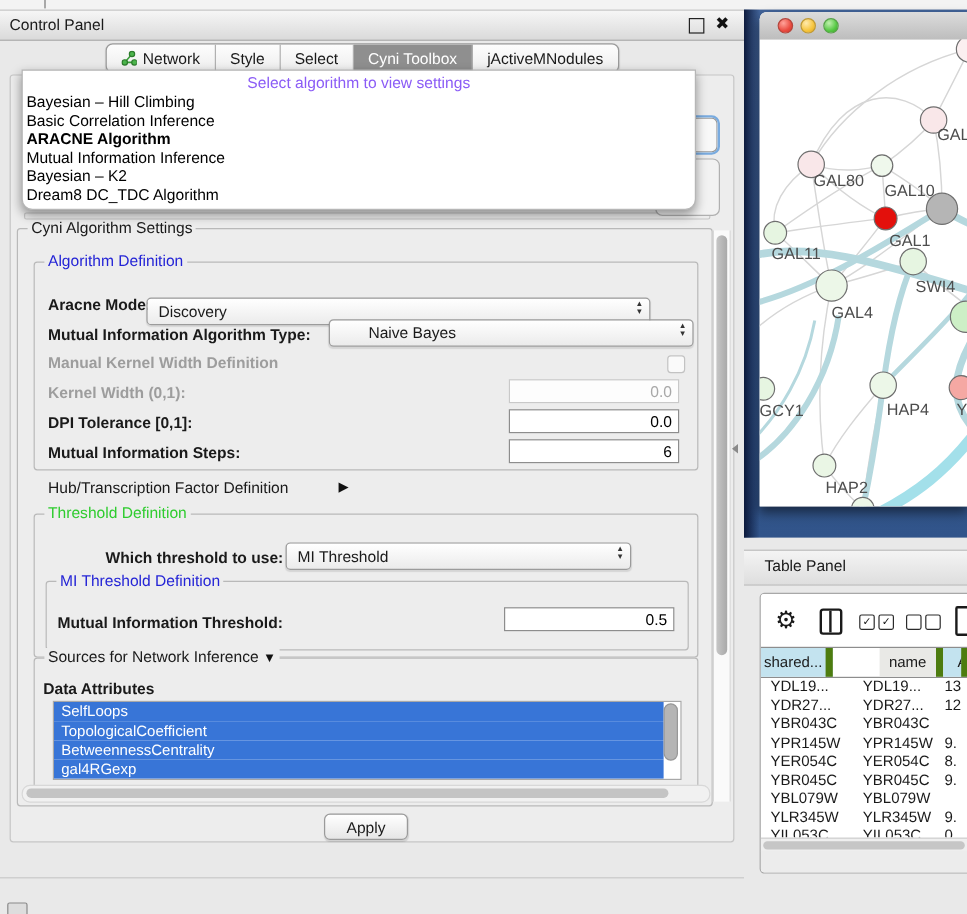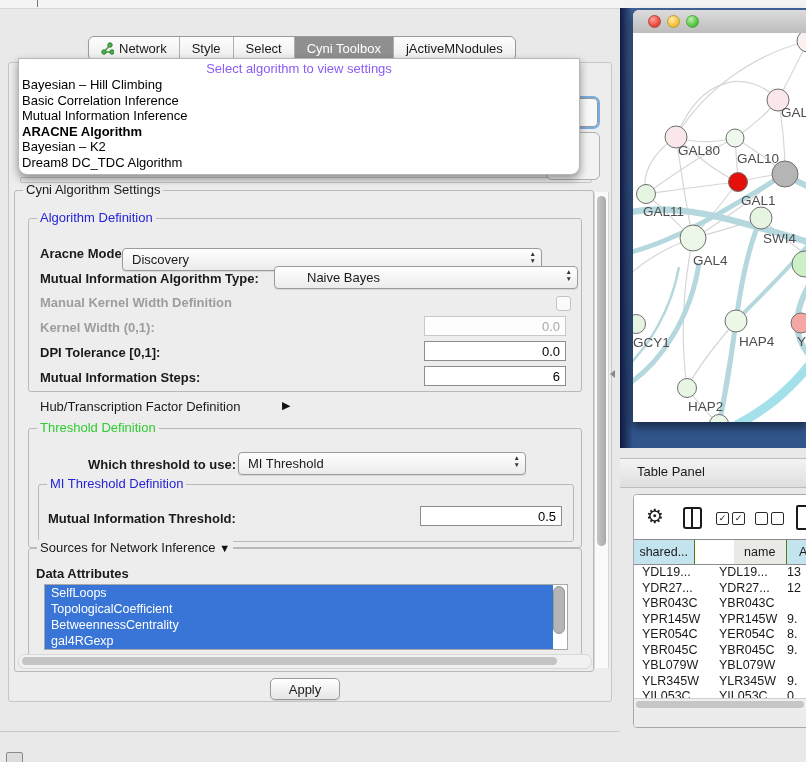--- a/index.html
+++ b/index.html
@@ -152,21 +152,21 @@
   #cb-checked{left:82px;}
   #cb-unchecked{left:121px;}
   .cbx{width:11px;height:11px;border:1.6px solid #2a2a2a;border-radius:2px;
     font-size:9px;line-height:10px;text-align:center;color:#111;background:#fff;}
   #ico-doc{position:absolute;left:162px;top:10px;width:14px;height:21px;
     border:2px solid #1a1a1a;border-radius:2px;background:#fff;}
 
   #tp-header{position:absolute;left:0;top:44px;width:100%;height:26px;display:flex;
     border-top:1px solid #8d8d8d;border-bottom:1px solid #8d8d8d;box-sizing:border-box;}
   .hcell{height:100%;display:flex;align-items:center;justify-content:center;
-    font-size:12.5px;border-right:1px solid #4d7c0f;box-sizing:border-box;background:#e9e9e6;overflow:hidden;}
+    font-size:12.5px;border-right:6px solid #4d7c0f;box-sizing:border-box;background:#e9e9e6;overflow:hidden;}
   .hcell.hl{background:var(--headerBlue,#c3e3ef);}
   #hc-0{width:77px;}#hc-1{width:68px;margin-left:39px;}#hc-2{width:22px;justify-content:flex-start;padding-left:12px;}
 
   #tp-rows{position:absolute;left:0;top:70px;width:100%;height:133px;overflow:hidden;}
   .trow{display:flex;height:15.5px;line-height:15.5px;font-size:12.5px;}
   .trow .c0{width:77px;padding-left:8px;box-sizing:border-box;overflow:hidden;white-space:nowrap;}
   .trow .c1{width:74px;padding-left:8px;box-sizing:border-box;overflow:hidden;white-space:nowrap;}
   .trow .c2{width:22px;padding-left:2px;box-sizing:border-box;overflow:hidden;white-space:nowrap;}
 
   #tp-hscroll{position:absolute;left:0;top:203px;width:100%;height:11px;background:#efefef;
@@ -179,20 +179,25 @@
     background:#dddddd;border-radius:2px;}
 </style>
 </head>
 <body>
 
 <div id="app">
 
   <div class="abs" id="top-strip"></div>
   <div class="abs" id="top-tick"></div>
 
+  <div class="abs" id="cp-titlebar">
+    <div class="abs" id="cp-title">Control Panel</div>
+    <div class="abs" id="cp-float"></div>
+    <div class="abs" id="cp-close">✖</div>
+  </div>
 
   <div class="abs" id="cp-tabbar">
     <div class="tab">
       <span class="net-ico">
         <svg width="13" height="13">
             <line x1="3" y1="10" x2="9" y2="3" stroke="#3a9e3a" stroke-width="1.3"></line>
             <line x1="3" y1="10" x2="11" y2="10" stroke="#3a9e3a" stroke-width="1.3"></line>
             <circle cx="3" cy="10" r="2.2" fill="#4cb54c" stroke="#2c7b2c"></circle>
             <circle cx="9" cy="3" r="2.2" fill="#4cb54c" stroke="#2c7b2c"></circle>
             <circle cx="11" cy="10" r="2.2" fill="#4cb54c" stroke="#2c7b2c"></circle>
@@ -219,22 +224,22 @@
   <div class="abs" id="hidden-box"></div>
   <div class="abs" id="hidden-focus-btn"></div>
   <div class="abs" id="hidden-combo-edge"></div>
 
   <div class="abs" id="algo-popup">
     <div id="algo-placeholder">Select algorithm to view settings</div>
     <div>
 
     <div class="dd-item">Bayesian – Hill Climbing</div>
         <div class="dd-item">Basic Correlation Inference</div>
+        <div class="dd-item bold">ARACNE Algorithm</div>
         <div class="dd-item">Mutual Information Inference</div>
-        <div class="dd-item bold">ARACNE Algorithm</div>
         <div class="dd-item">Bayesian – K2</div>
         <div class="dd-item">Dream8 DC_TDC Algorithm</div>
       </div>
   </div>
 
   <div class="gb" id="gb-cyni">
     <span class="gb-legend">Cyni Algorithm Settings</span>
   </div>
 
   <div class="gb" id="gb-algdef">

